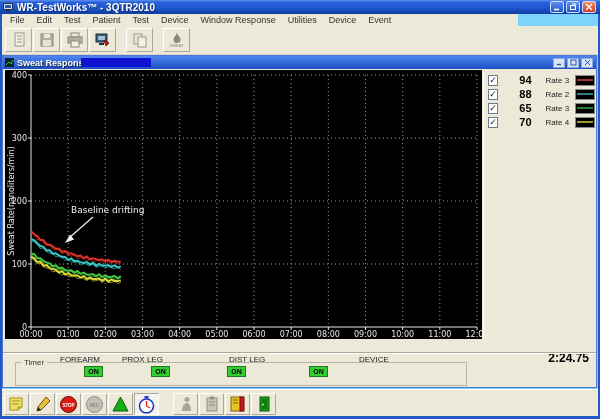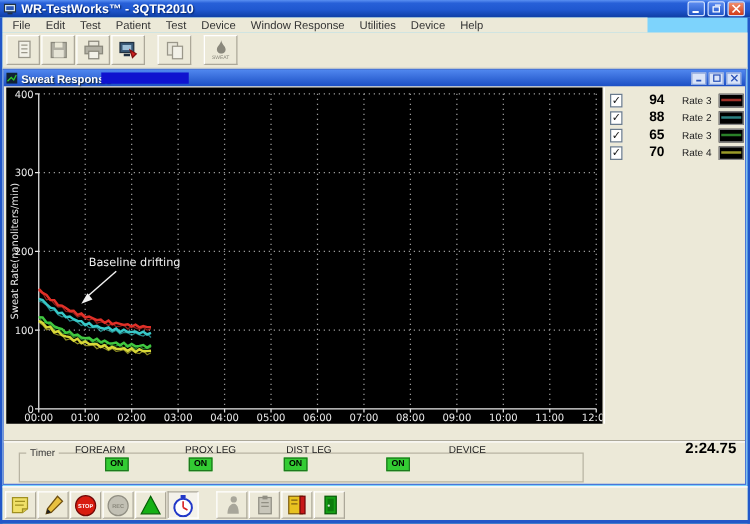--- a/index.html
+++ b/index.html
@@ -105,21 +105,21 @@
   <div class="menubar" id="menu-bar">
       <span class="menuitem">File</span>
       <span class="menuitem">Edit</span>
       <span class="menuitem">Test</span>
       <span class="menuitem">Patient</span>
       <span class="menuitem">Test</span>
       <span class="menuitem">Device</span>
       <span class="menuitem">Window Response</span>
       <span class="menuitem">Utilities</span>
       <span class="menuitem">Device</span>
-      <span class="menuitem">Help</span>
+      <span class="menuitem">Event</span>
     </div>
 
   <div class="toolbar">
     <button class="tbtn">
         <svg width="18" height="18">
           <rect x="5" y="2" width="9" height="13" fill="#f2f1e8" stroke="#9a978a"></rect>
           <line x1="7" y1="5" x2="12" y2="5" stroke="#9a978a"></line>
           <line x1="7" y1="8" x2="12" y2="8" stroke="#9a978a"></line>
           <line x1="7" y1="11" x2="12" y2="11" stroke="#9a978a"></line>
         </svg>
@@ -291,21 +291,21 @@
             </span>
           </div>
         </div>
       <div class="elapsed">2:24.75</div>
       <div class="sep"></div>
       <div id="status-area">
         <div class="groupbox"></div>
         <span class="grouplab">Timer</span>
       <span class="sthdr" style="left: 57px;">FOREARM</span>
           <span class="onbadge" style="left: 81px;">ON</span>
-          <span class="sthdr" style="left: 145px;">PROX LEG</span>
+          <span class="sthdr" style="left: 119px;">PROX LEG</span>
           <span class="onbadge" style="left: 148px;">ON</span>
           <span class="sthdr" style="left: 226px;">DIST LEG</span>
           <span class="onbadge" style="left: 224px;">ON</span>
           <span class="sthdr" style="left: 298px; margin-top: 48px;">FOOT</span>
           <span class="onbadge" style="left: 306px;">ON</span>
           <span class="sthdr" style="left: 356px;">DEVICE</span>
         </div>
     </div>
   </div>
 

